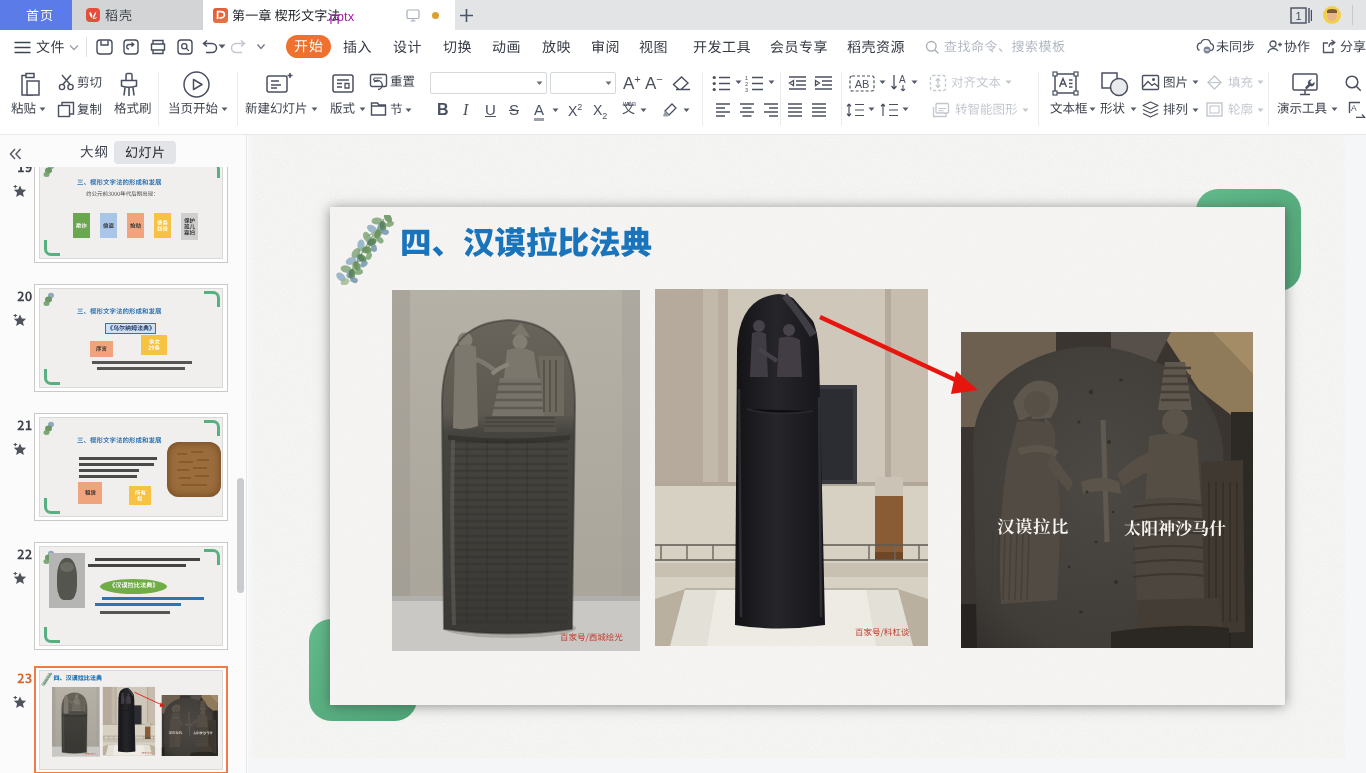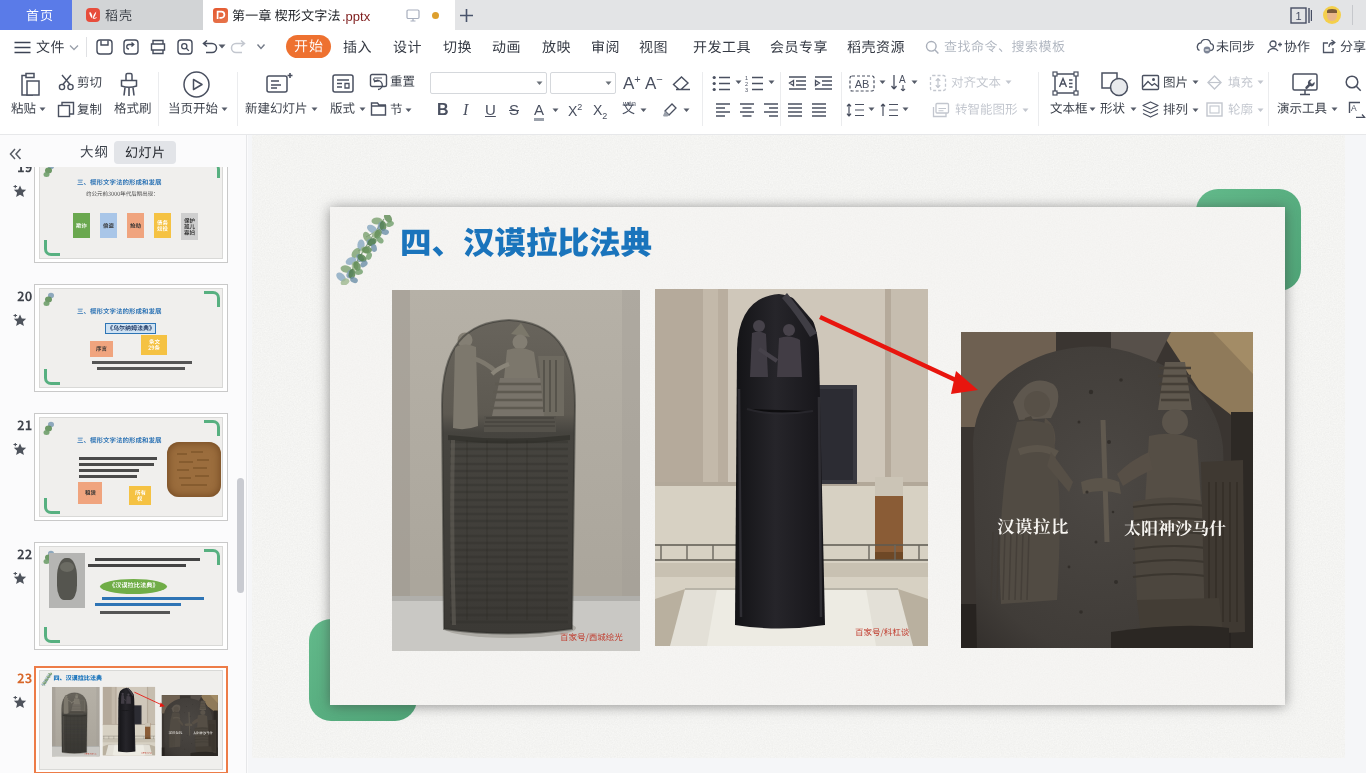--- a/index.html
+++ b/index.html
@@ -222,21 +222,21 @@
         <use href="#gr7B2C" x="0"></use>
         <use href="#gr4E00" x="1015"></use>
         <use href="#gr7AE0" x="2031"></use>
         <use href="#gr6954" x="3286"></use>
         <use href="#gr5F62" x="4301"></use>
         <use href="#gr6587" x="5316"></use>
         <use href="#gr5B57" x="6332"></use>
         <use href="#gr6CD5" x="7347"></use>
       </g>
     </svg>
-    <div class="abs" style="left:342px;top:9px;font:13px 'Liberation Sans';color:#7f1d1d">.pptx</div>
+    <div class="abs" style="left:326px;top:9px;font:13px 'Liberation Sans';color:#a21caf">.pptx</div>
     <svg class="abs" style="left:406px;top:9px" width="14" height="13" viewBox="0 0 14 13">
       <rect x="1" y="1" width="12" height="8.5" rx="1.2" fill="none" stroke="#a7aebd" stroke-width="1.2"></rect>
       <path d="M7 9.5 V12 M4.5 12 h5" stroke="#a7aebd" stroke-width="1.2" fill="none"></path>
     </svg>
     <div class="abs" style="left:432px;top:12px;width:7px;height:7px;border-radius:50%;background:#dd9f2d"></div>
     <svg class="abs" style="left:459px;top:8px" width="15" height="15" viewBox="0 0 15 15">
       <path d="M7.5 1 V14 M1 7.5 H14" stroke="#49536b" stroke-width="1.6"></path>
     </svg>
     <svg class="abs" style="left:1290px;top:7px" width="22" height="17" viewBox="0 0 22 17">
       <rect x="1" y="1" width="15" height="15" fill="none" stroke="#474e63" stroke-width="1.4"></rect>

